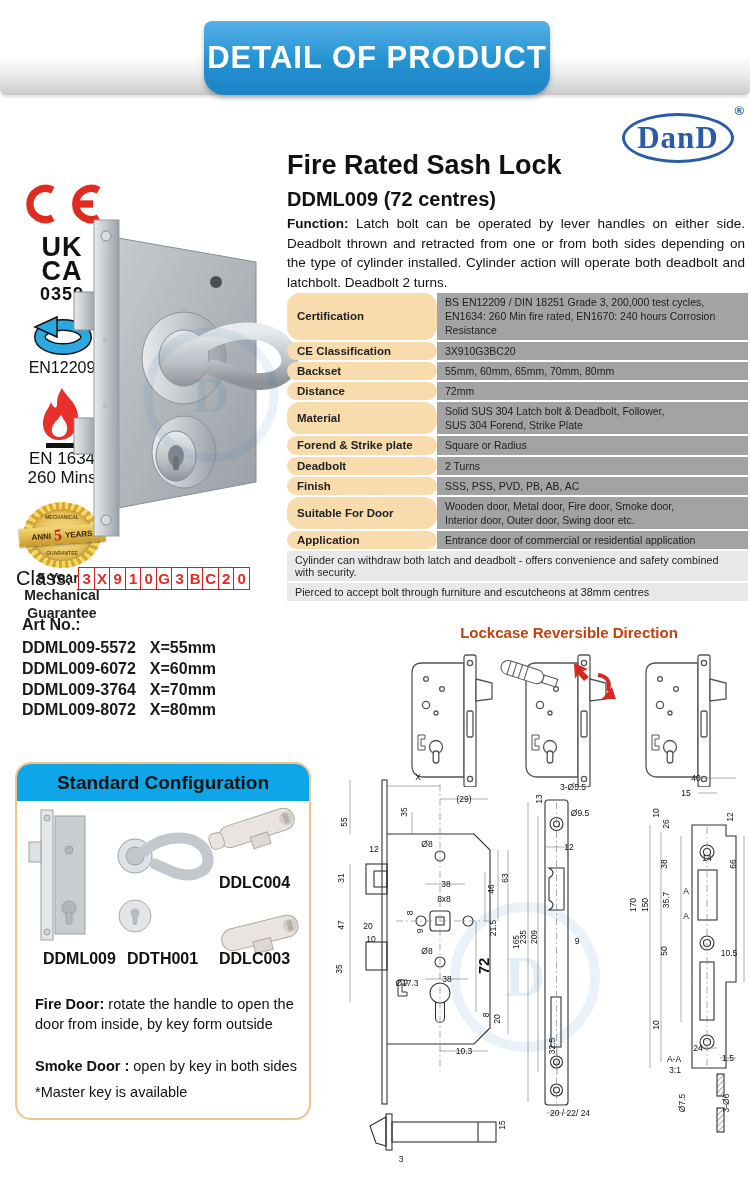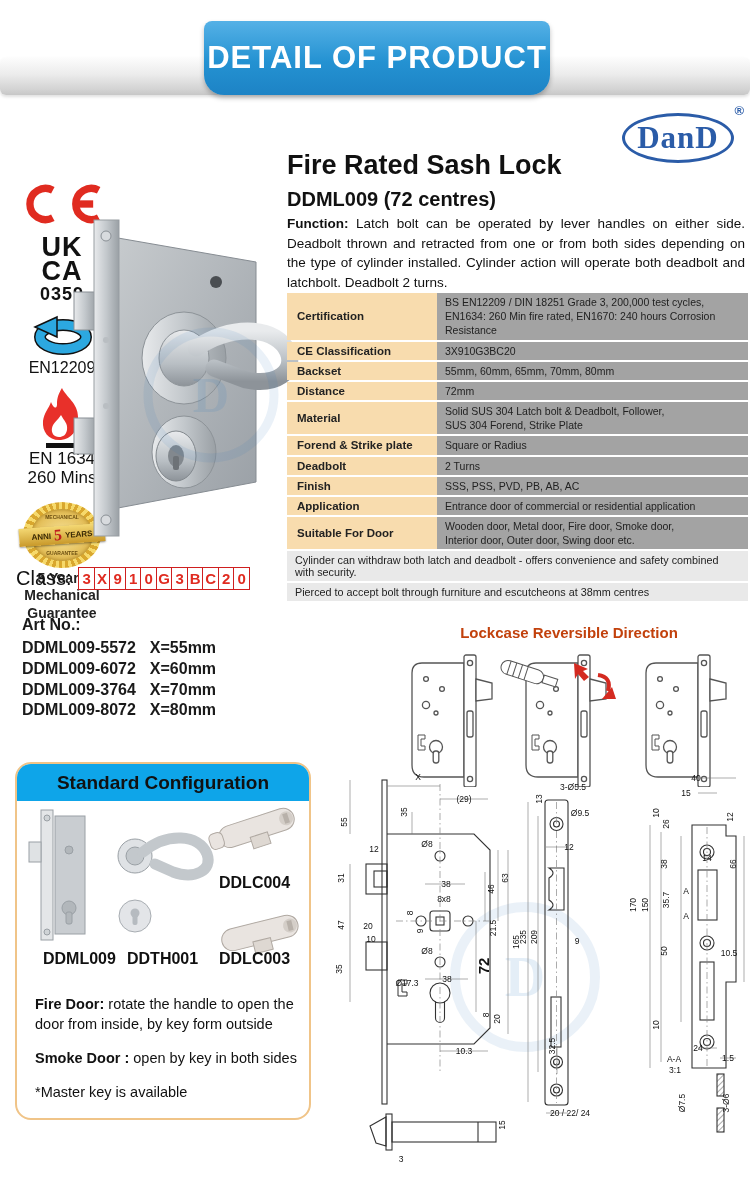--- a/index.html
+++ b/index.html
@@ -57,21 +57,21 @@
   .gold-bot { position:absolute; bottom:12px; width:100%; text-align:center; font-size:5px; font-weight:bold; color:#6b4e10; }
   .guar-text { font-size:14px; font-weight:bold; color:#222; line-height:1.25; }
 
   
   .photo { position:absolute; top:210px; left:66px; width:240px; height:340px; }
 
   
   .spec { position:absolute; top:293px; left:287px; width:461px; }
   .spec-row { display:grid; grid-template-columns:150px 1fr; margin-bottom:2px; }
   .spec-label { background:#f8dcae; font-weight:bold; font-size:11.5px; color:#222;
-    display:flex; align-items:center; padding:0 10px; }
+    display:flex; align-items:center; padding:0 10px;border-radius:13px; }
   .spec-value { background:#a3a3a3; font-size:10.5px; color:#222; display:flex; align-items:center;
     padding:2px 8px; white-space:pre-line; line-height:1.35; }
   .note-row { background:#e9e9e9; font-size:10.8px; color:#222; padding:3px 8px; margin-bottom:2px; }
 
   
   .class-row { position:absolute; top:567px; left:16px; display:flex; align-items:center; }
   .class-label { font-size:20px; color:#111; margin-right:8px; }
   .class-boxes { display:flex; }
   .class-box { width:17px; height:23px; border:1.5px solid #cf1f1f; margin-left:-1.5px;
     display:flex; align-items:center; justify-content:center;
@@ -245,27 +245,27 @@
         </div>
         <div class="spec-row">
           <div class="spec-label">Deadbolt</div>
           <div class="spec-value">2 Turns</div>
         </div>
         <div class="spec-row">
           <div class="spec-label">Finish</div>
           <div class="spec-value">SSS, PSS, PVD, PB, AB, AC</div>
         </div>
         <div class="spec-row">
-          <div class="spec-label">Application</div>
-          <div class="spec-value">Entrance door of commercial or residential application</div>
-        </div>
-        <div class="spec-row">
           <div class="spec-label">Suitable For Door</div>
           <div class="spec-value">Wooden door, Metal door, Fire door, Smoke door,
 Interior door, Outer door, Swing door etc.</div>
+        </div>
+        <div class="spec-row">
+          <div class="spec-label">Application</div>
+          <div class="spec-value">Entrance door of commercial or residential application</div>
         </div>
       </div>
     <div id="note-rows">
         <div class="note-row">Cylinder can withdraw both latch and deadbolt - offers convenience and safety combined with security.</div>
         <div class="note-row">Pierced to accept bolt through furniture and escutcheons at 38mm centres</div>
       </div>
   </div>
 
   <div class="class-row">
     <span class="class-label">Class:</span>
@@ -378,21 +378,21 @@
           <rect x="67.5" y="16" width="5" height="10" fill="#b8b1aa"></rect>
       </g>
     </svg>
     <span class="cfg-label" style="left:202px; top:110px">DDLC004</span>
     <span class="cfg-label" style="left:26px;  top:186px">DDML009</span>
     <span class="cfg-label" style="left:110px; top:186px">DDTH001</span>
     <span class="cfg-label" style="left:202px; top:186px">DDLC003</span>
     <div class="cfg-text" style="top:230px">
       <b>Fire Door:</b><span> rotate the handle to open the door from inside, by key form outside</span>
     </div>
-    <div class="cfg-text" style="top:284px">
+    <div class="cfg-text" style="top:292px">
       <b>Smoke Door :</b><span> open by key in both sides</span>
     </div>
     <div class="cfg-text" style="top:318px">*Master key is available</div>
   </div>
 
   <div class="draw">
     <div class="wm" style="left:120px; top:130px">D</div>
     <svg viewBox="0 0 420 430">
       <defs>
         <pattern id="hatch" width="4" height="4" patternUnits="userSpaceOnUse" patternTransform="rotate(45)">

